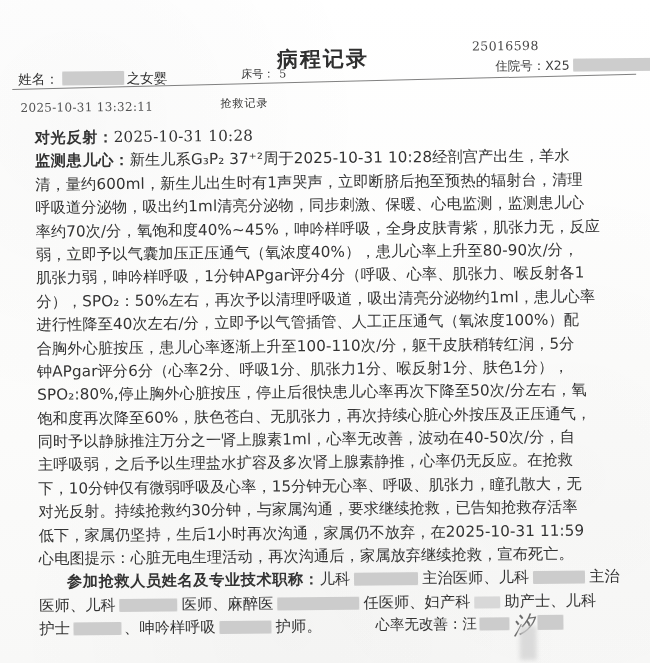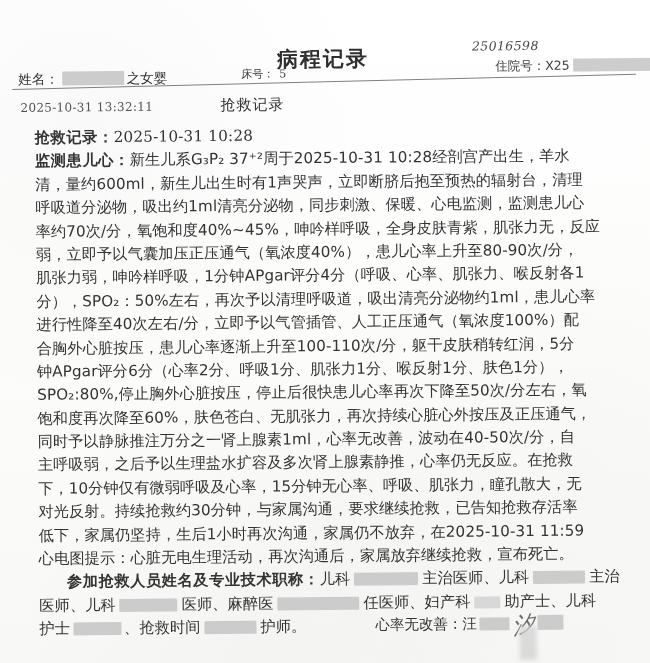--- a/index.html
+++ b/index.html
@@ -33,21 +33,20 @@
   }
 
   .hdr-record-no {
     position: absolute;
     left: 474px;
     top: 40px;
     font-family: "DejaVu Serif", "Liberation Serif", serif;
     font-size: 12.5px;
     letter-spacing: 0.4px;
     color: #4a4a4a;
-    font-style: italic;
   }
   .hdr-title {
     position: absolute;
     left: 0;
     top: 45px;
     width: 650px;
     text-align: center;
     font-family: "DejaVu Sans", "Liberation Sans", sans-serif;
     font-weight: bold;
     font-size: 21px;
@@ -95,21 +94,21 @@
     top: 98px;
     font-family: "DejaVu Serif", "Liberation Serif", serif;
     font-size: 12px;
     letter-spacing: .3px;
     color: #545454;
   }
   .meta-kind {
     position: absolute;
     left: 222px;
     top: 95px;
-    font-size: 15px;
+    font-size: 11px;
     color: #313131;
     letter-spacing: 1px;
   }
 
   .body-block {
     position: absolute;
     left: 36px;
     top: 124px;
     width: 592px;
   }
@@ -187,21 +186,21 @@
     </div>
 
     <div class="rule"></div>
 
     <div class="meta-time">2025-10-31 13:32:11</div>
     <div class="meta-kind">抢救记录</div>
 
     <div class="body-block">
 
       <div class="bline">
-        <span class="lbl">抢救记录：</span><span class="mono">2025-10-31  10:28</span>
+        <span class="lbl">对光反射：</span><span class="mono">2025-10-31  10:28</span>
       </div>
 
       <div class="bline">
         <span class="lbl">监测患儿心：</span><span>新生儿系G₃P₂ 37⁺²周于2025-10-31  10:28经剖宫产出生，羊水</span>
       </div>
 
       <div class="bline">清，量约600ml，新生儿出生时有1声哭声，立即断脐后抱至预热的辐射台，清理</div>
       <div class="bline">呼吸道分泌物，吸出约1ml清亮分泌物，同步刺激、保暖、心电监测，监测患儿心</div>
       <div class="bline">率约70次/分，氧饱和度40%~45%，呻吟样呼吸，全身皮肤青紫，肌张力无，反应</div>
       <div class="bline">弱，立即予以气囊加压正压通气（氧浓度40%），患儿心率上升至80-90次/分，</div>
@@ -221,21 +220,21 @@
 
       <div class="bline">
         <span class="indent lbl">参加抢救人员姓名及专业技术职称：</span><span>儿科</span><span class="redact" style="width:64px;height:13px;margin:0 4px;"></span><span>主治医师、儿科</span><span class="redact" style="width:52px;height:13px;margin:0 4px;"></span><span>主治</span>
       </div>
 
       <div class="bline">
         <span>医师、儿科</span><span class="redact" style="width:58px;height:13px;margin:0 4px;"></span><span>医师、麻醉医</span><span class="redact" style="width:82px;height:13px;margin:0 4px;"></span><span>任医师、妇产科</span><span class="redact light" style="width:26px;height:12px;margin:0 4px;"></span><span>助产士、儿科</span>
       </div>
 
       <div class="bline">
-        <span>护士</span><span class="redact" style="width:48px;height:13px;margin:0 3px;"></span><span>、抢救时间</span><span class="redact" style="width:52px;height:13px;margin:0 4px;"></span><span>护师。</span>
+        <span>护士</span><span class="redact" style="width:48px;height:13px;margin:0 3px;"></span><span>、呻吟样呼吸</span><span class="redact" style="width:52px;height:13px;margin:0 4px;"></span><span>护师。</span>
       </div>
 
     </div>
 
     <div class="sign-row">
       <span>心率无改善：</span><span>汪</span><span class="redact" style="width:30px;height:13px;margin-left:2px;"></span><span class="scribble">汐</span><span class="redact" style="width:26px;height:15px;"></span>
     </div>
 
     <div class="smudge" style="left:516px;top:628px;width:17px;height:34px;"></div>
 

